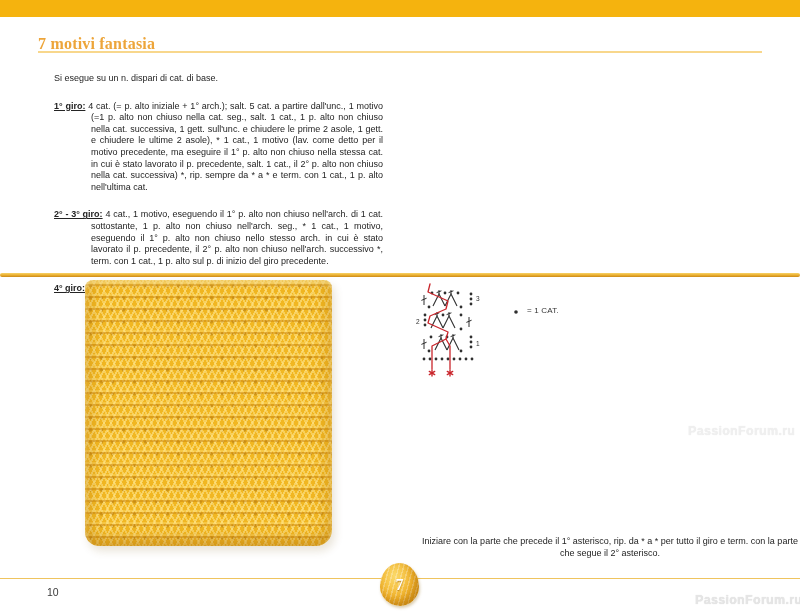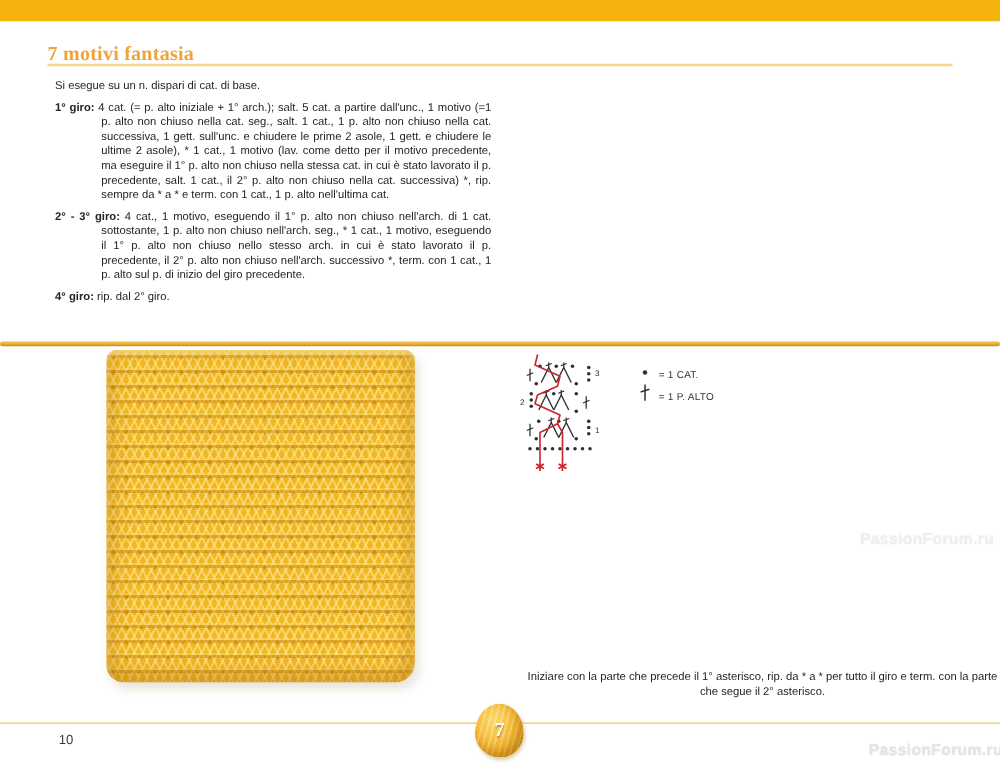--- a/index.html
+++ b/index.html
@@ -8,24 +8,24 @@
     font-family:"Liberation Sans","DejaVu Sans",sans-serif;color:#242424;
   }
   .topbar{position:absolute;left:0;top:0;width:800px;height:17px;background:#f5b30e;}
   .title{
     position:absolute;left:38px;top:24px;width:500px;
     font-family:"Liberation Serif","DejaVu Serif",serif;font-weight:700;
     font-size:16px;color:#eda53a;letter-spacing:.2px;
   }
   .title-rule{position:absolute;left:38px;top:51px;width:724px;height:2px;background:#f8d78c;}
   .instructions{position:absolute;left:38px;top:57px;width:361px;font-size:9px;line-height:11.6px;}
-  .instructions p{margin:6px;}
+  .instructions p{margin:16px;}
   .intro{margin-bottom:1px;}
   .round{padding-left:37px;text-indent:-37px;text-align:justify;}
-  .round .lbl{font-weight:700;}
+  .round .lbl{font-weight:700;text-decoration:underline;}
   
   .strand{
     position:absolute;left:0;top:273px;width:800px;height:4px;
     background:linear-gradient(180deg,#f7d269 0%,#eaae2d 55%,#c9881a 100%);
     border-radius:2px;
   }
   
   .swatch{
     position:absolute;left:85px;top:280px;width:247px;height:266px;
     background-color:#f1b722;
@@ -39,21 +39,21 @@
     box-shadow:
       inset 0 3px 5px rgba(255,240,180,.55),
       inset 0 -9px 12px rgba(170,110,15,.32),
       inset 9px 0 12px rgba(190,130,25,.22),
       inset -9px 0 12px rgba(190,130,25,.22),
       3px 5px 8px rgba(120,90,20,.16);
   }
   
   .chart-svg{position:absolute;left:414px;top:280px;width:92px;height:112px;}
   .legend{position:absolute;left:505px;top:286px;width:120px;}
-  .legend-row{display:flex;align-items:flex-end;height:18px;}
+  .legend-row{display:flex;align-items:flex-start;height:18px;margin-top:20px;}
   .legend-sym{width:22px;display:flex;justify-content:center;align-items:center;}
   .legend-label{font-size:8px;color:#333;letter-spacing:.2px;}
   .note{position:absolute;left:422px;top:527px;width:376px;font-size:9px;line-height:11.6px;text-align:center;}
   
   .bottom-rule{position:absolute;left:0;top:578px;width:800px;height:1px;background:#efc45e;}
   .page-number{position:absolute;left:47px;top:586px;font-size:10.5px;color:#3a3a3a;}
   .yarn-ball{
     position:absolute;left:380px;top:563px;width:39px;height:43px;
     background:
       repeating-linear-gradient(105deg, rgba(255,255,255,.28) 0 1.4px, rgba(255,255,255,0) 1.4px 4.6px),
@@ -163,29 +163,20 @@
 
   <div class="legend">
     <div class="legend-row">
       <span class="legend-sym">
         <svg width="12" height="12" viewBox="0 0 12 12">
             <circle cx="6" cy="6" r="1.8" fill="#2f2f2f"></circle>
           </svg>
       </span>
       <span class="legend-label">= 1 CAT.</span>
     </div>
-    <div class="legend-row">
-      <span class="legend-sym">
-        <svg width="12" height="16" viewBox="0 0 12 16">
-          <line x1="6" y1="1.5" x2="6" y2="14.5" stroke="#2f2f2f" stroke-width="1.2"></line>
-          <line x1="2.5" y1="7.6" x2="9.5" y2="5.4" stroke="#2f2f2f" stroke-width="1.1"></line>
-        </svg>
-      </span>
-      <span class="legend-label">= 1 P. ALTO</span>
-    </div>
   </div>
 
   <p class="note">Iniziare con la parte che precede il 1° asterisco, rip. da * a * per tutto il giro e term. con la parte che segue il 2° asterisco.</p>
 
   <div class="bottom-rule"></div>
   <div class="page-number">10</div>
   <div class="yarn-ball">
     <span>7</span>
   </div>
 

